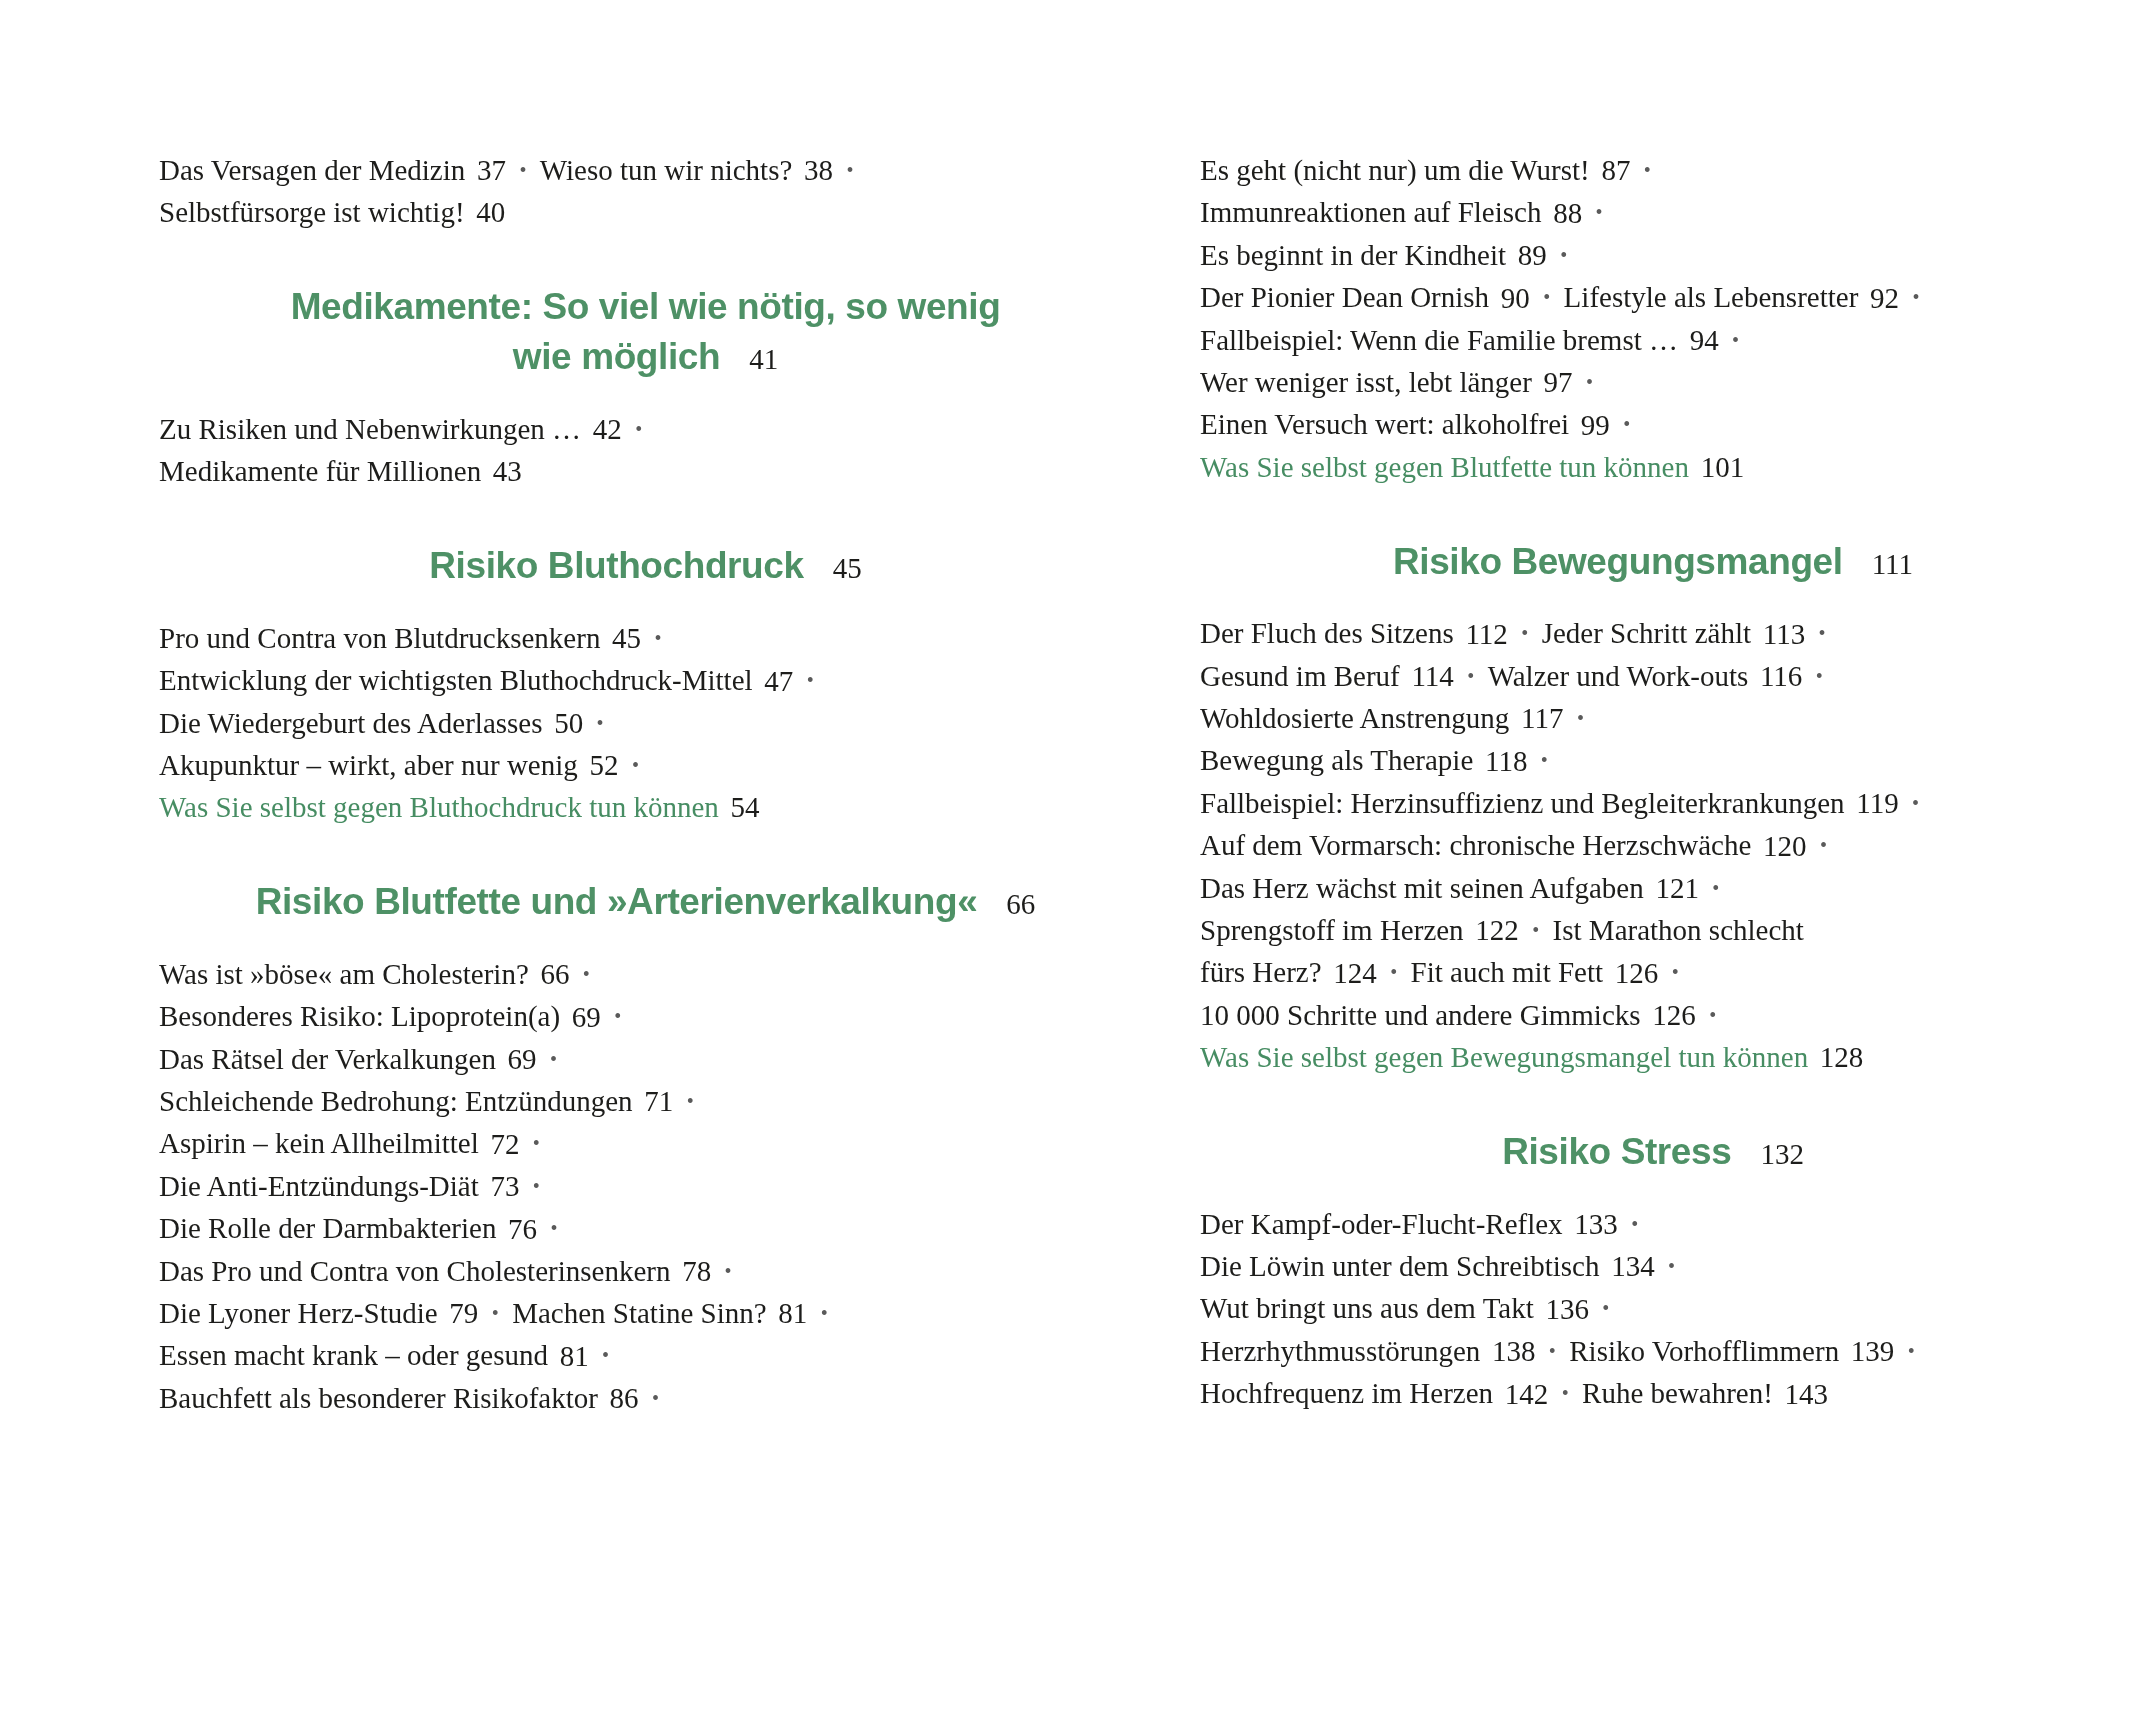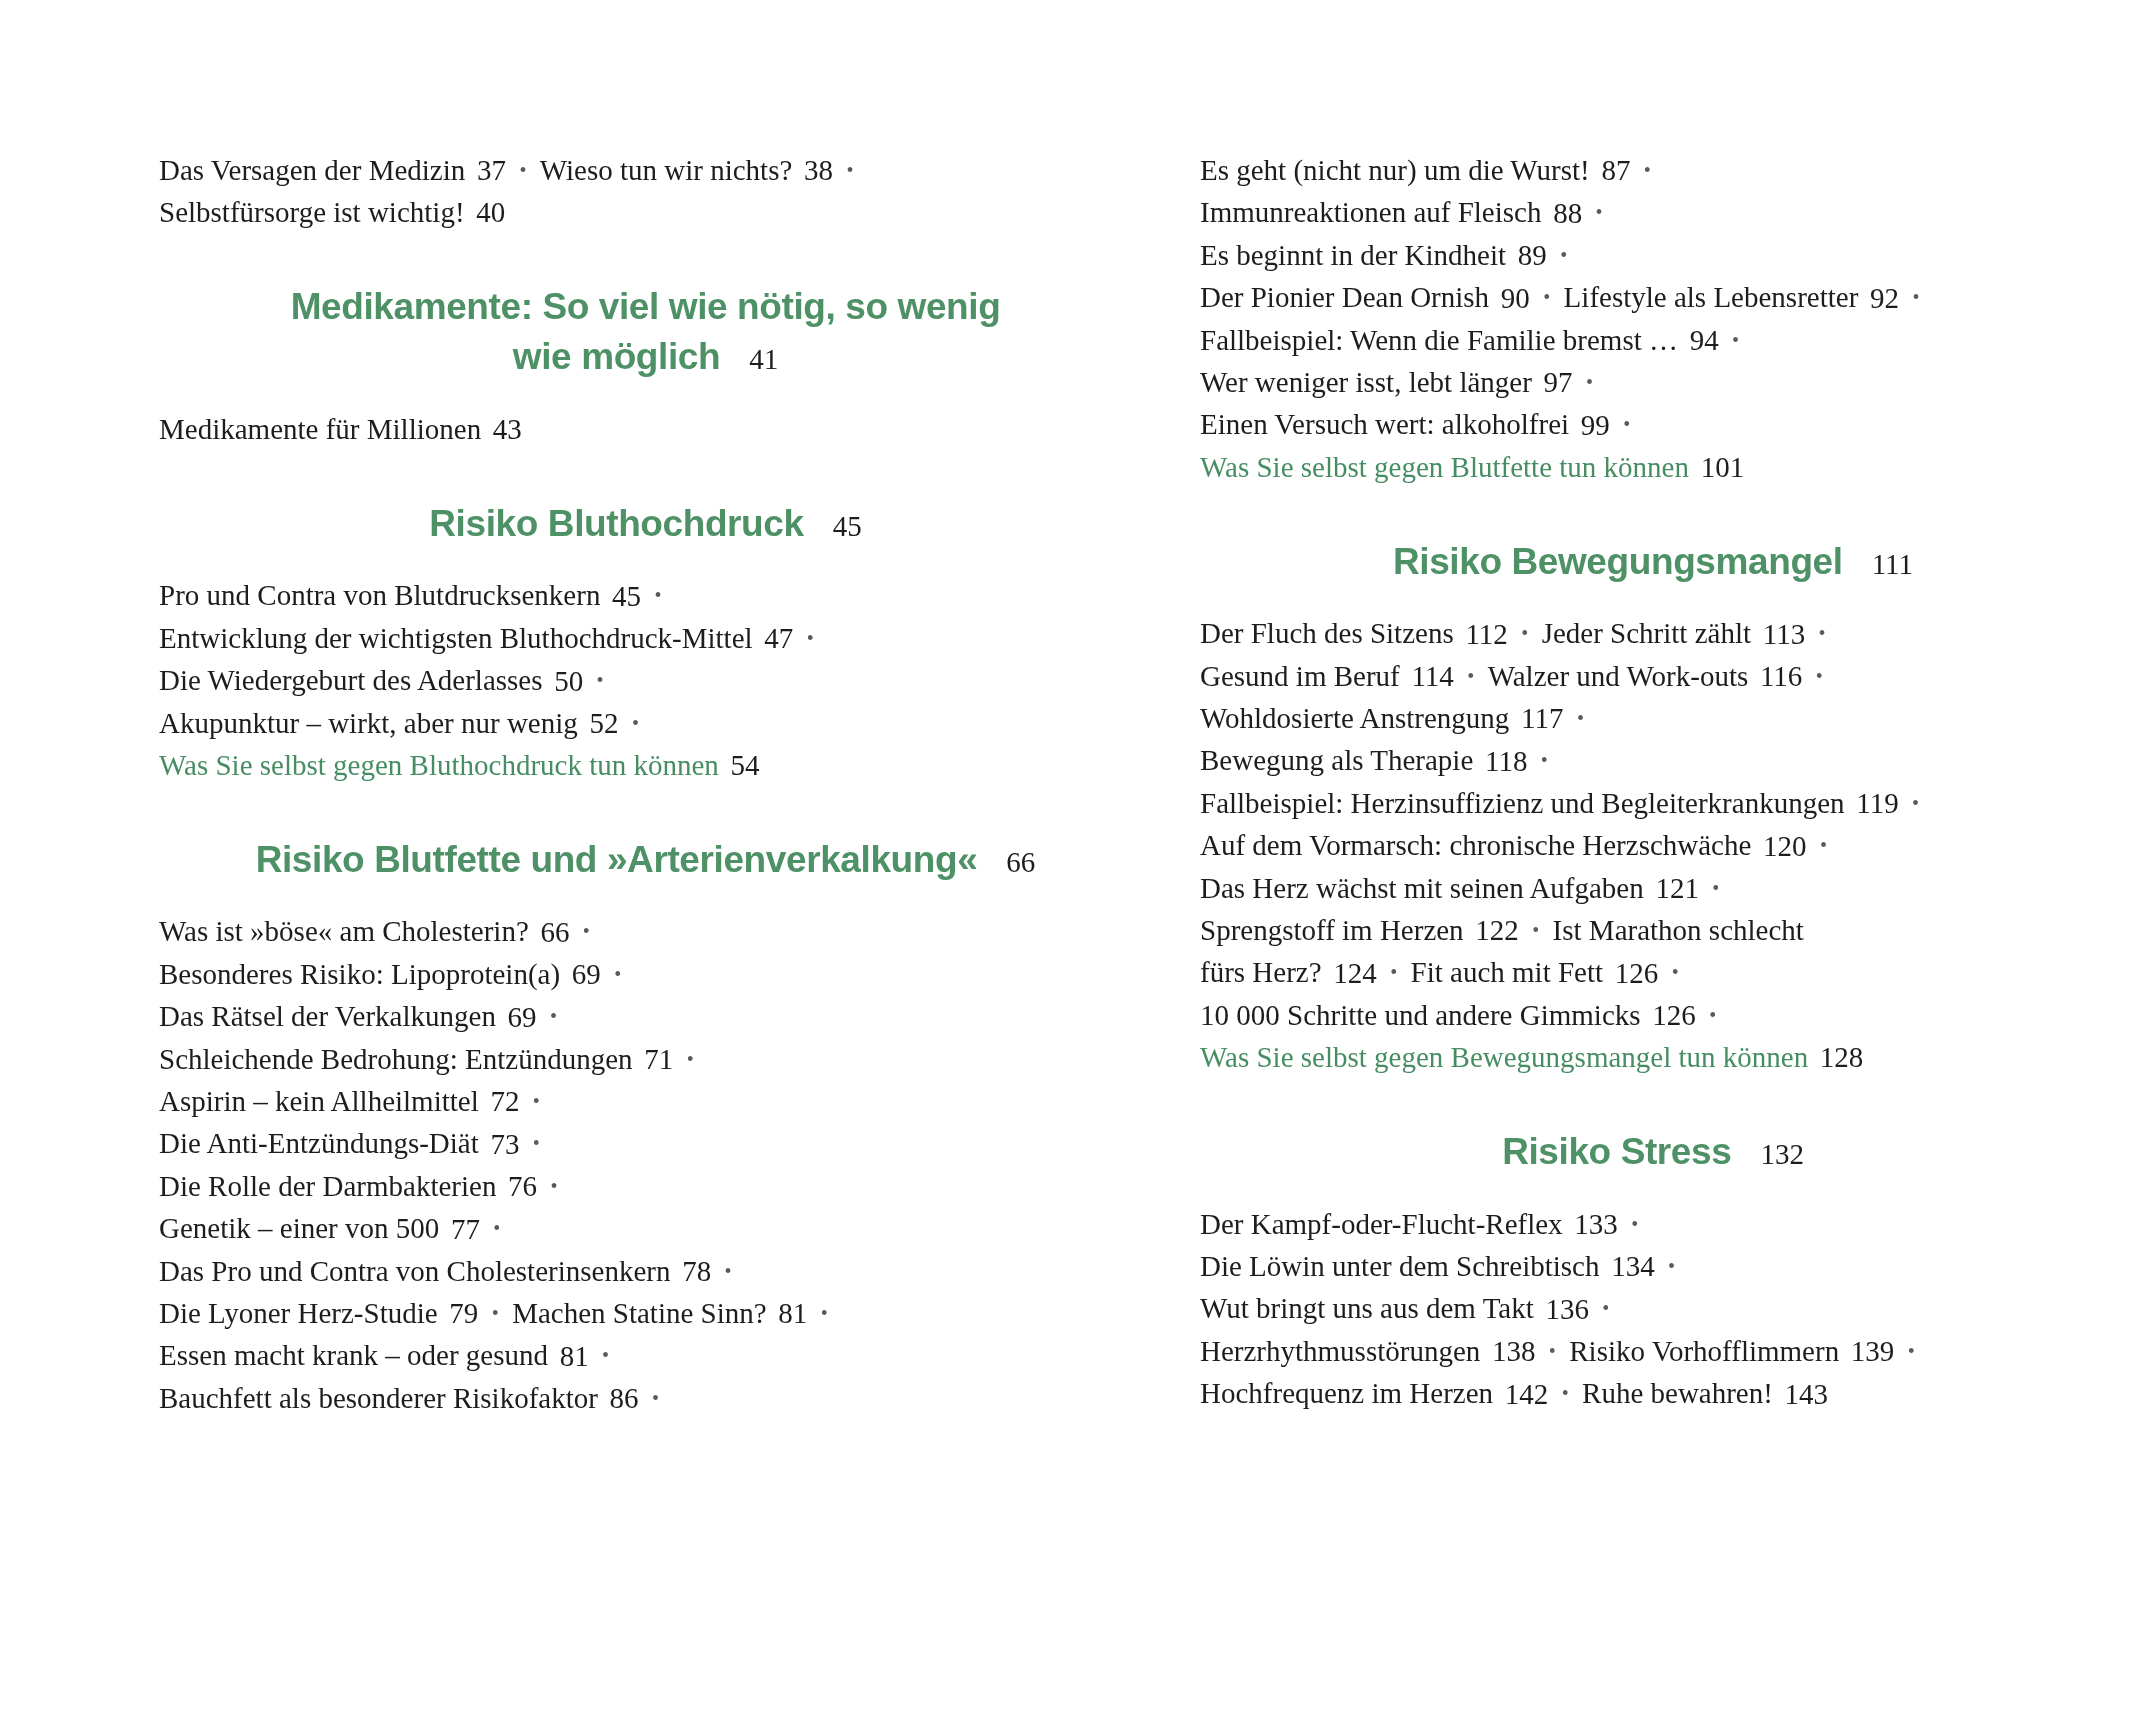--- a/index.html
+++ b/index.html
@@ -58,20 +58,21 @@
   <div class="col col-left">
       <div class="group">
         <div class="line"><span class="t">Das Versagen der Medizin</span><span class="pg">37</span><span class="dot">•</span><span class="t">Wieso tun wir nichts?</span><span class="pg">38</span><span class="dot">•</span></div>
         <div class="line"><span class="t">Selbstfürsorge ist wichtig!</span><span class="pg">40</span></div>
       </div>
       <div class="heading">
         <div class="h-row"><span class="h-text">Medikamente: So viel wie nötig, so wenig</span></div>
         <div class="h-row"><span class="h-text">wie möglich</span><span class="h-page">41</span></div>
       </div>
       <div class="group">
+        <div class="line"><span class="t">Zu Risiken und Nebenwirkungen …</span><span class="pg">42</span><span class="dot">•</span></div>
         <div class="line"><span class="t">Medikamente für Millionen</span><span class="pg">43</span></div>
       </div>
       <div class="heading">
         <div class="h-row"><span class="h-text">Risiko Bluthochdruck</span><span class="h-page">45</span></div>
       </div>
       <div class="group">
         <div class="line"><span class="t">Pro und Contra von Blutdrucksenkern</span><span class="pg">45</span><span class="dot">•</span></div>
         <div class="line"><span class="t">Entwicklung der wichtigsten Bluthochdruck-Mittel</span><span class="pg">47</span><span class="dot">•</span></div>
         <div class="line"><span class="t">Die Wiedergeburt des Aderlasses</span><span class="pg">50</span><span class="dot">•</span></div>
         <div class="line"><span class="t">Akupunktur – wirkt, aber nur wenig</span><span class="pg">52</span><span class="dot">•</span></div>
@@ -81,21 +82,20 @@
         <div class="h-row"><span class="h-text">Risiko Blutfette und »Arterienverkalkung«</span><span class="h-page">66</span></div>
       </div>
       <div class="group">
         <div class="line"><span class="t">Was ist »böse« am Cholesterin?</span><span class="pg">66</span><span class="dot">•</span></div>
         <div class="line"><span class="t">Besonderes Risiko: Lipoprotein(a)</span><span class="pg">69</span><span class="dot">•</span></div>
         <div class="line"><span class="t">Das Rätsel der Verkalkungen</span><span class="pg">69</span><span class="dot">•</span></div>
         <div class="line"><span class="t">Schleichende Bedrohung: Entzündungen</span><span class="pg">71</span><span class="dot">•</span></div>
         <div class="line"><span class="t">Aspirin – kein Allheilmittel</span><span class="pg">72</span><span class="dot">•</span></div>
         <div class="line"><span class="t">Die Anti-Entzündungs-Diät</span><span class="pg">73</span><span class="dot">•</span></div>
         <div class="line"><span class="t">Die Rolle der Darmbakterien</span><span class="pg">76</span><span class="dot">•</span></div>
-        <div class="line"><span class="t">Genetik – einer von 500</span><span class="pg">77</span><span class="dot">•</span></div>
         <div class="line"><span class="t">Das Pro und Contra von Cholesterinsenkern</span><span class="pg">78</span><span class="dot">•</span></div>
         <div class="line"><span class="t">Die Lyoner Herz-Studie</span><span class="pg">79</span><span class="dot">•</span><span class="t">Machen Statine Sinn?</span><span class="pg">81</span><span class="dot">•</span></div>
         <div class="line"><span class="t">Essen macht krank – oder gesund</span><span class="pg">81</span><span class="dot">•</span></div>
         <div class="line"><span class="t">Bauchfett als besonderer Risikofaktor</span><span class="pg">86</span><span class="dot">•</span></div>
       </div>
     </div>
   <div class="col col-right">
       <div class="group">
         <div class="line"><span class="t">Es geht (nicht nur) um die Wurst!</span><span class="pg">87</span><span class="dot">•</span></div>
         <div class="line"><span class="t">Immunreaktionen auf Fleisch</span><span class="pg">88</span><span class="dot">•</span></div>

